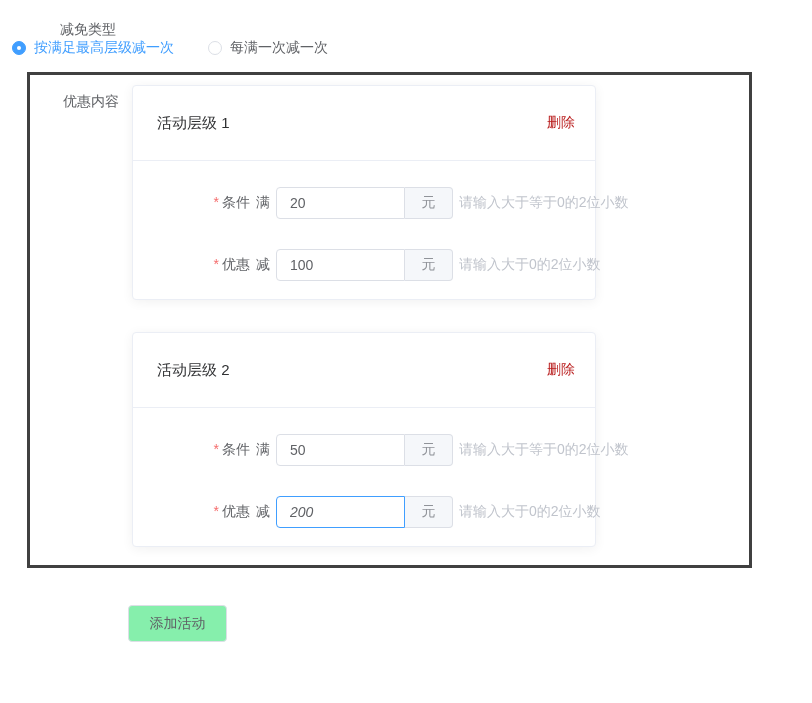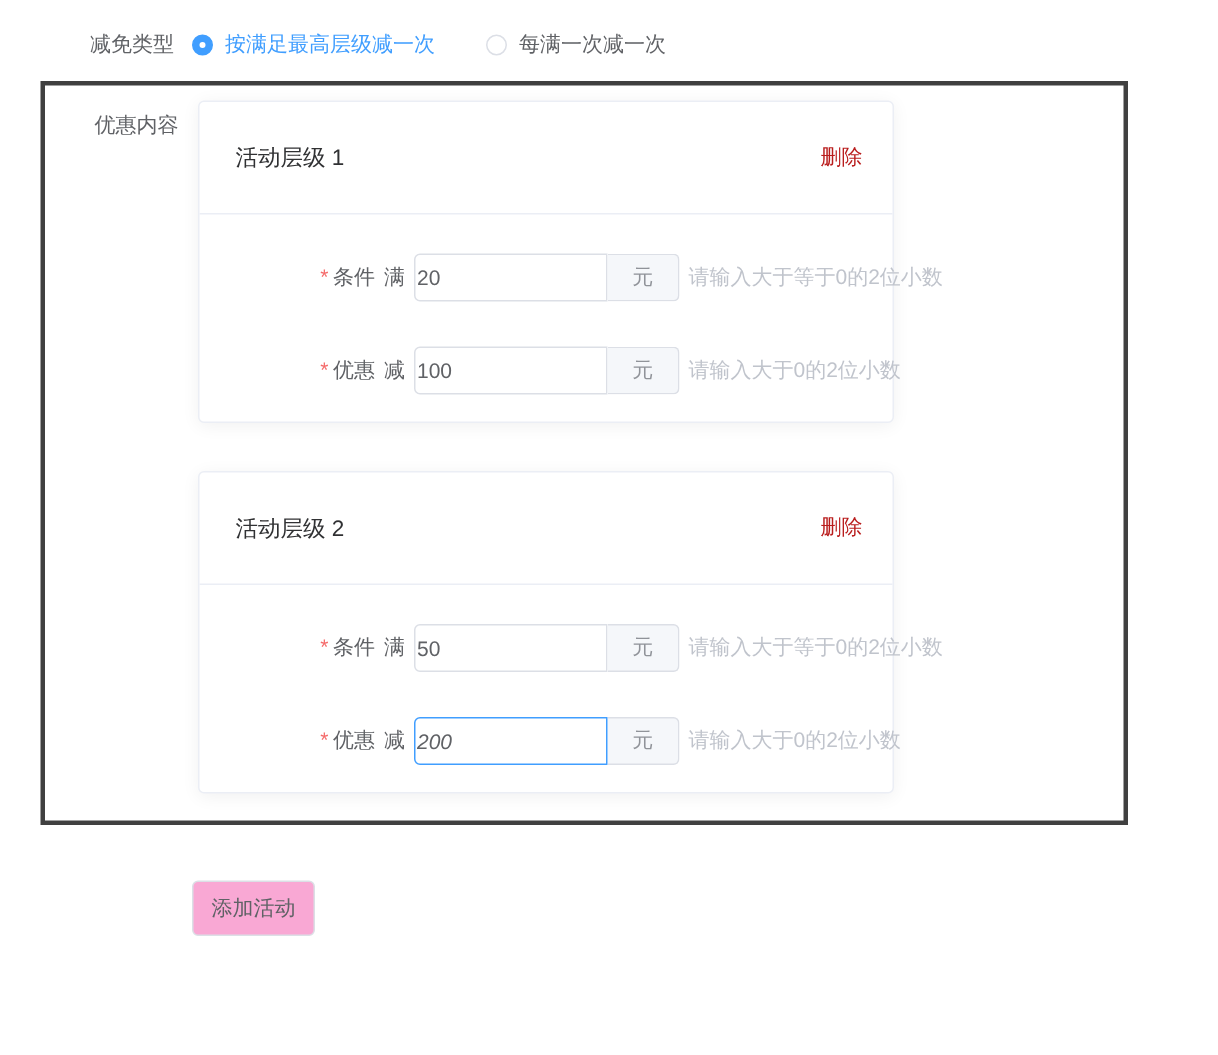--- a/index.html
+++ b/index.html
@@ -5,21 +5,21 @@
   * { box-sizing: border-box; }
   body {
     margin: 0;
     background: #fff;
     font-family: "Liberation Sans", "DejaVu Sans", sans-serif;
     font-size: 14px;
     color: #606266;
   }
   .page { width: 812px; height: 703px; position: relative; overflow: hidden; background: #fff; }
 
-  .form-row { display: flex; align-items: center; }
+  .form-row { display: flex; align-items: flex-start; flex-direction: column; }
   .row-label { width: 116px; text-align: right; flex: none; color: #606266; line-height: 19px; }
   .star { color: #f56c6c; margin-right: 3px; }
 
   
   .row-radio { margin-top: 20px; }
   .radio-group { display: flex; align-items: center; margin-left: 12px; }
   .radio { display: flex; align-items: center; cursor: pointer; }
   .radio + .radio { margin-left: 34px; }
   .radio-circle {
     width: 14px; height: 14px; border-radius: 50%;
@@ -60,34 +60,34 @@
     padding: 0 20px 0 24px; border-bottom: 1px solid #ebeef5; color: #303133; font-size: 15px;
   }
   .delete-link { color: #b91c1c; font-size: 14px; cursor: pointer; text-decoration: none; }
   .card-body { padding: 26px 24px 18px 24px; display: flex; flex-direction: column; gap: 30px; }
   .tier-row { display: flex; align-items: center; height: 32px; }
   .tier-label { width: 93px; text-align: right; flex: none; }
   .prefix { margin-left: 6px; flex: none; }
   .input-group { display: inline-flex; margin-left: 6px; height: 32px; flex: none; }
   .group-input {
     width: 129px; height: 32px; border: 1px solid #dcdfe6; border-radius: 4px 0 0 4px;
-    padding: 0 1px; outline: none; font-size: 14px; color: #606266; font-family: inherit; background: #fff;
+    padding: 0 13px; outline: none; font-size: 14px; color: #606266; font-family: inherit; background: #fff;
   }
   .group-input.focused { border-color: #409eff; position: relative; z-index: 1; caret-color: #303133; font-style: italic; }
   .append {
     width: 48px; background: #f5f7fa; border: 1px solid #dcdfe6; border-left: none;
     border-radius: 0 4px 4px 0; color: #909399;
     display: flex; align-items: center; justify-content: center; flex: none;
   }
   .hint { margin-left: 6px; color: #c0c4cc; white-space: nowrap; }
 
   
   .add-btn {
-    margin: 37px 0 0 128px; width: 82px; height: 37px;
-    background: #f9a8d4; border: 1px solid #dcdfe6; border-radius: 4px;
+    margin: 37px 0 0 128px; width: 99px; height: 37px;
+    background: #86efac; border: 1px solid #dcdfe6; border-radius: 4px;
     color: #606266; font-size: 14px; font-family: Liberation Serif, serif; cursor: pointer;
   }
 </style>
 </head>
 <body>
 
 <div class="page">
 
   
   <div class="form-row row-radio">

